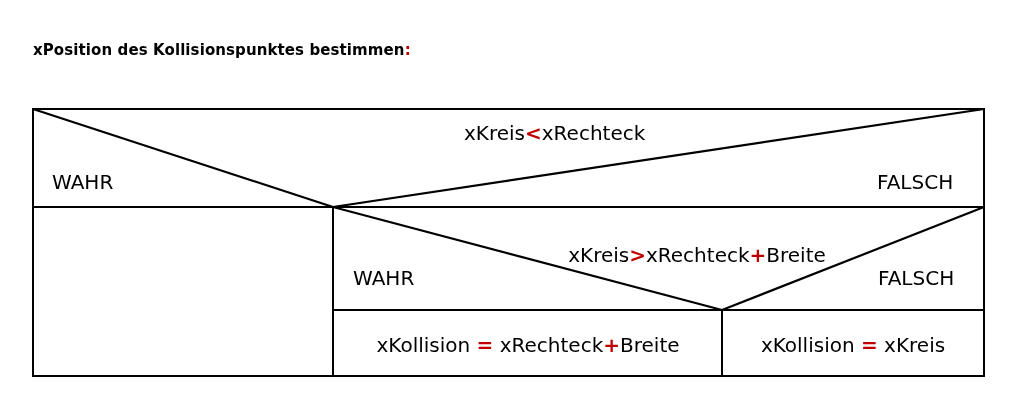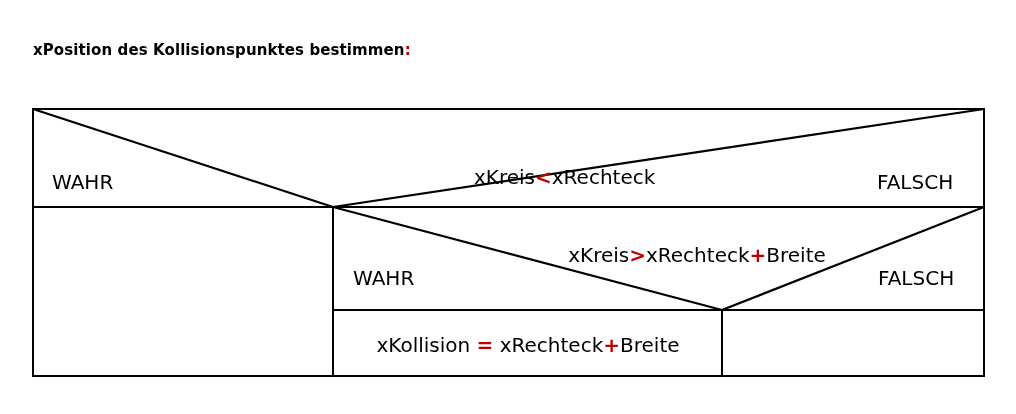--- a/index.html
+++ b/index.html
@@ -58,21 +58,21 @@
   }
   .cell-text .op {
     color: #c00000;
     font-weight: 600;
   }
   .cell-text.center {
     transform: translateX(-50%);
   }
 
   
-  #cond1-label      { left: 474px; top: 123px; margin-top: 44px; }
+  #cond1-label      { left: 464px; top: 123px; }
   #cond1-true       { left: 52px;  top: 172px; }
   #cond1-false      { left: 877px; top: 172px; }
 
   #branch1-result   { left: 183px; top: 232px; }
 
   #cond2-label      { left: 697px; top: 227px; margin-top: 18px; }
   #cond2-true       { left: 353px; top: 268px; }
   #cond2-false      { left: 878px; top: 268px; }
 
   #branch2-true-result  { left: 528px; top: 335px; }
@@ -117,14 +117,15 @@
 
 
   <div class="cell-text center" id="cond2-label"><span>xKreis</span><span class="op">&gt;</span><span>xRechteck</span><span class="op">+</span><span>Breite</span></div>
 
   <div class="cell-text" id="cond2-true">WAHR</div>
 
   <div class="cell-text" id="cond2-false">FALSCH</div>
 
   <div class="cell-text center" id="branch2-true-result"><span>xKollision</span><span>&nbsp;</span><span class="op">=</span><span>&nbsp;</span><span>xRechteck</span><span class="op">+</span><span>Breite</span></div>
 
+  <div class="cell-text center" id="branch2-false-result"><span>xKollision</span><span>&nbsp;</span><span class="op">=</span><span>&nbsp;</span><span>xKreis</span></div>
 
 </div>
 
 </body></html>

